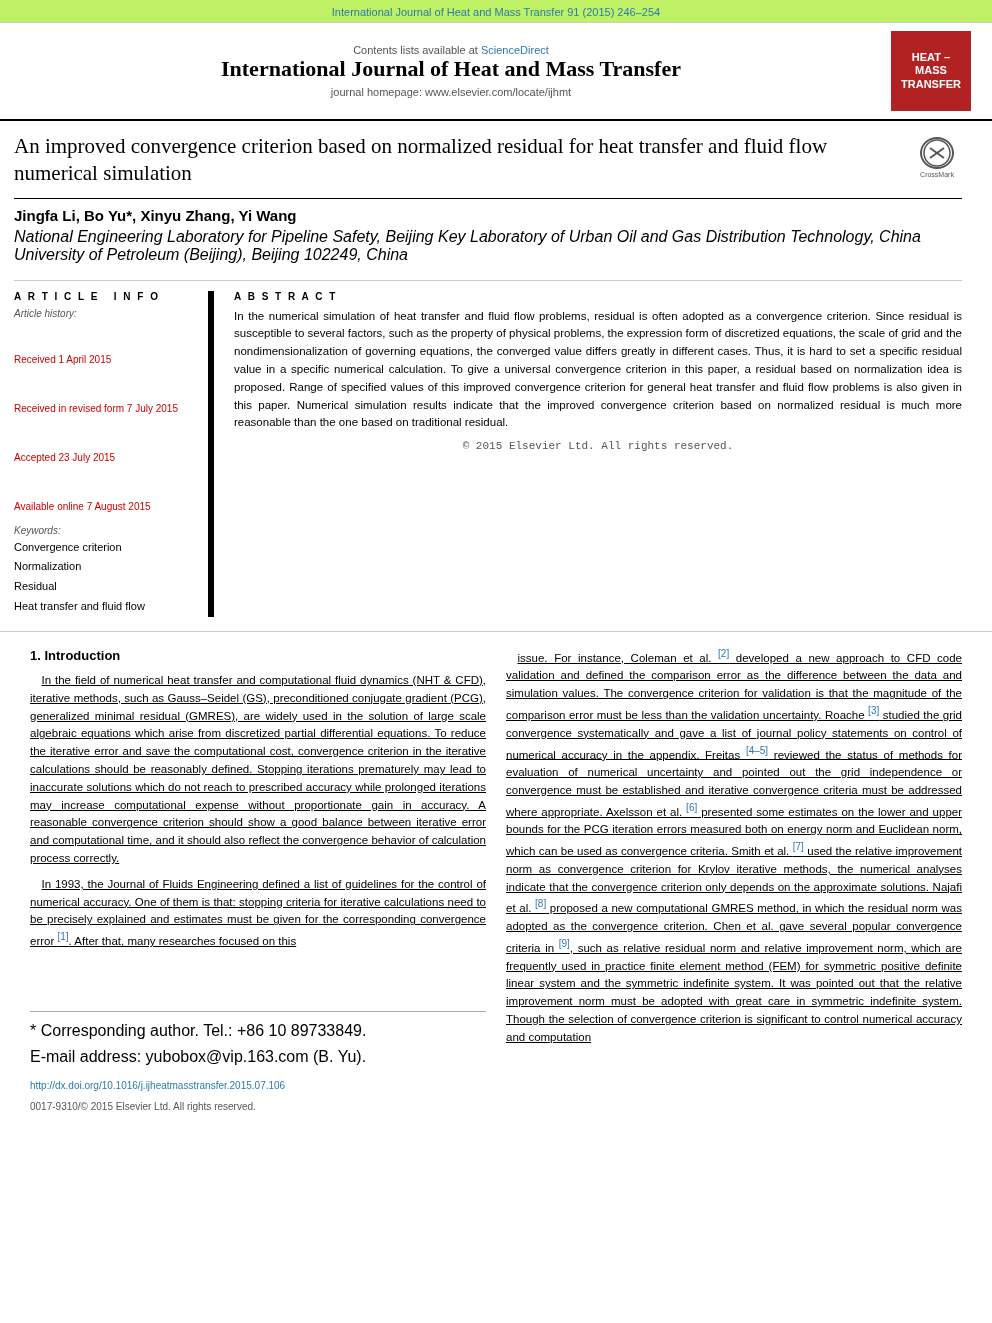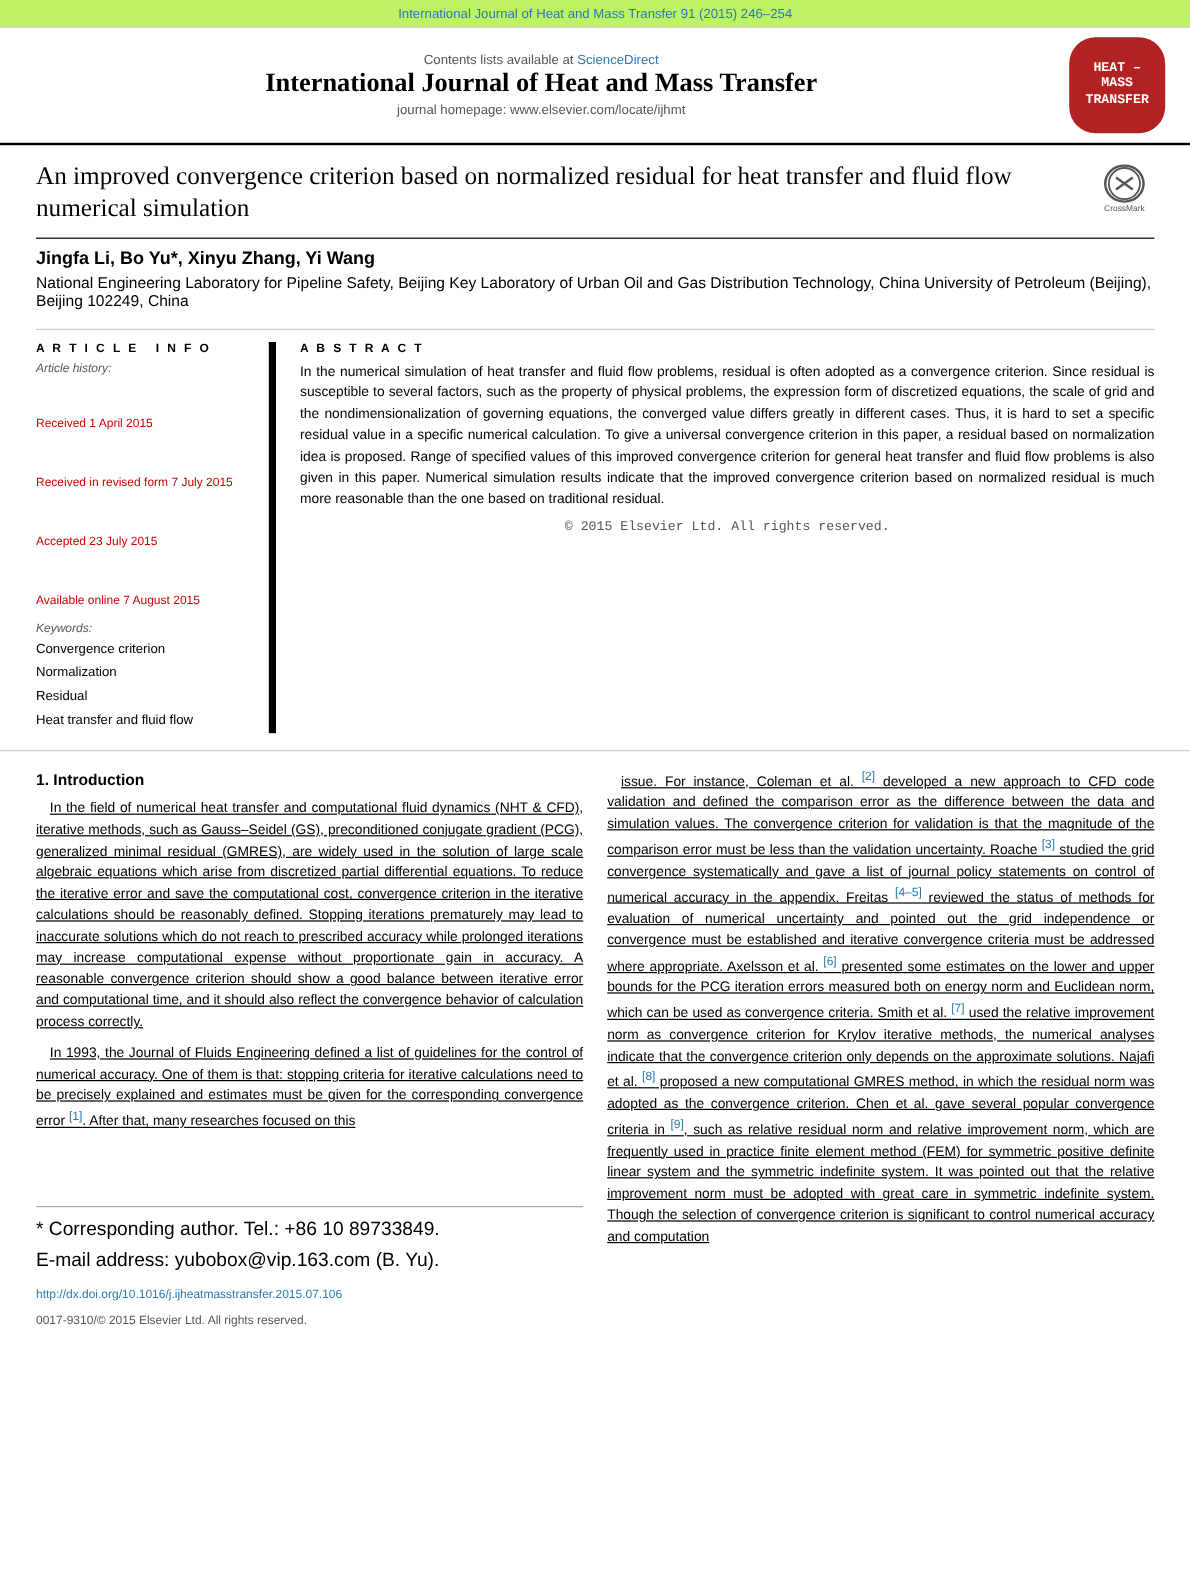--- a/index.html
+++ b/index.html
@@ -85,35 +85,34 @@
     .journal-logo-box {
       width: 80px;
       height: 80px;
       background: #b22222;
       display: flex;
       flex-direction: column;
       align-items: center;
       justify-content: center;
       color: white;
       font-size: 8px;
-      font-family: Liberation Mono, monospace;
+      font-family: Liberation Sans, sans-serif;
       font-weight: bold;
       text-align: center;
       padding: 4px;
-      border-radius: 22px;
     }
     .journal-logo-box .big-text {
       font-size: 11px;
       font-weight: bold;
       line-height: 1.2;
     }
 
     
     .article-content {
-      padding: 12px 30px 0 30px;
+      padding: 12px 30px 0 14px;
     }
 
     
     .article-title-section {
       display: flex;
       align-items: flex-start;
       justify-content: space-between;
       padding-bottom: 10px;
       border-bottom: 1px solid #000;
     }
@@ -159,21 +158,22 @@
     .authors-section {
       padding: 8px 0 2px 0;
     }
     .authors-line {
       font-size: 15px;
       font-family: Arial, sans-serif;
       font-weight: bold;
       color: #000;
     }
     .affiliation-line {
-      font-size: 13px;
+      font-size: 16px;
+      font-style: italic;
       color: #000;
       margin-top: 4px;
       font-family: Arial, sans-serif;
     }
 
     
     .article-info-row {
       display: flex;
       margin-top: 14px;
       border-top: 1px solid #ccc;

